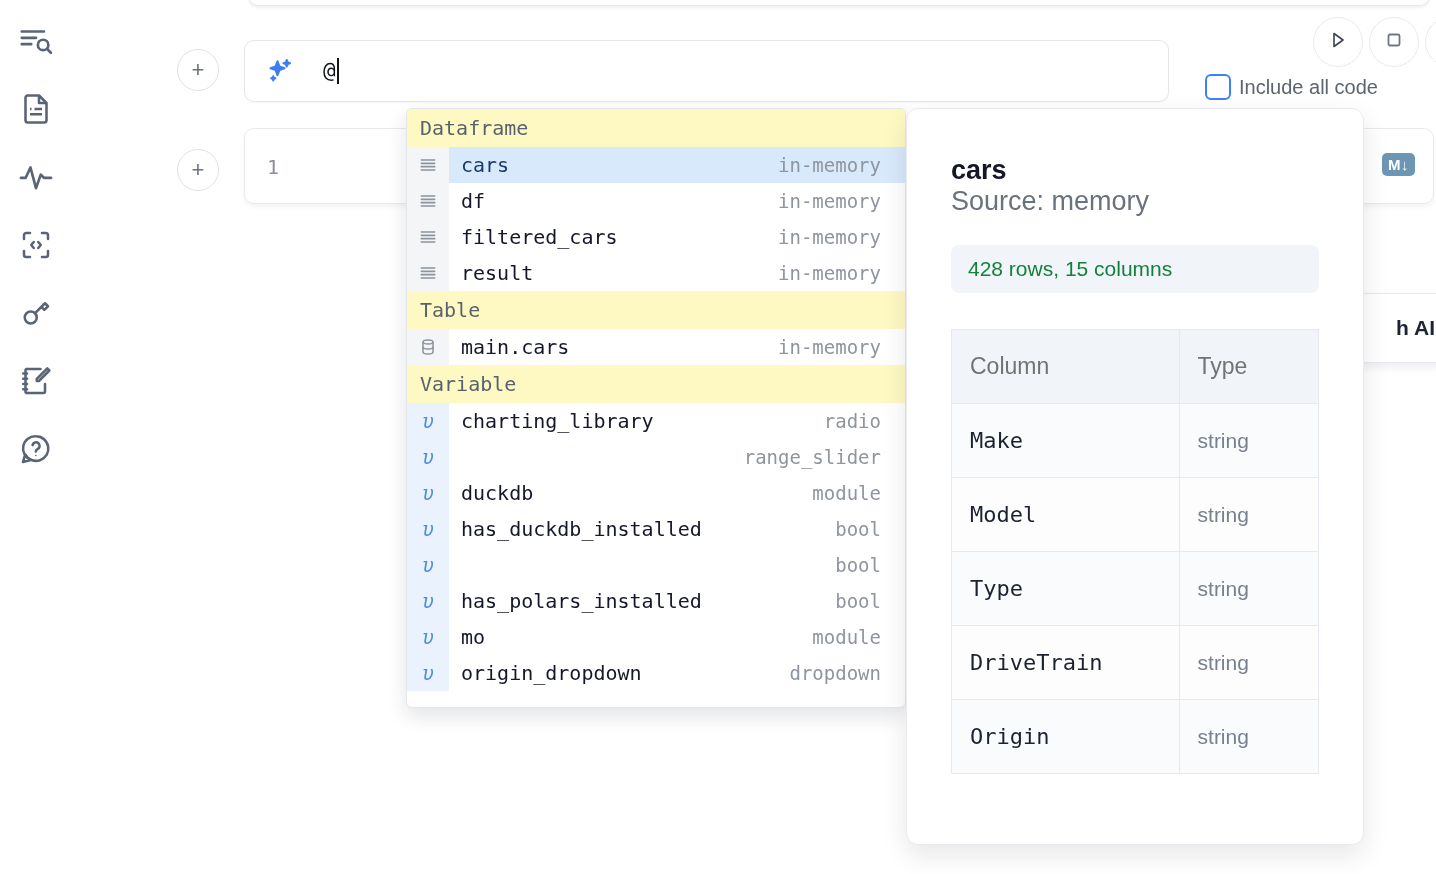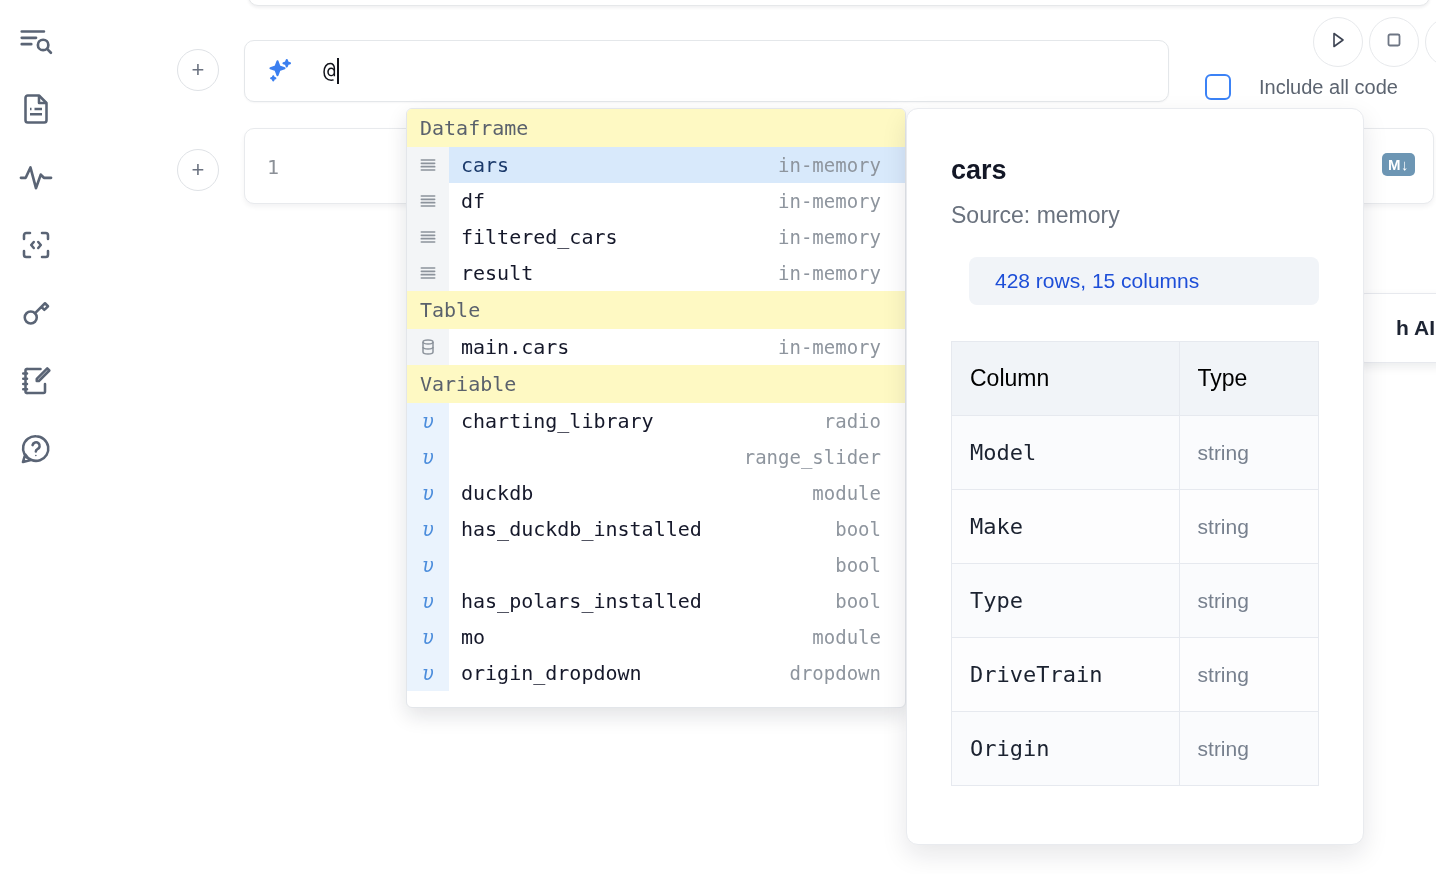--- a/index.html
+++ b/index.html
@@ -66,21 +66,21 @@
     position: absolute; width: 50px; height: 50px; border-radius: 50%;
     border: 1.5px solid #e7e9ec; background: #fff;
     display: flex; align-items: center; justify-content: center; cursor: pointer;
   }
   .round-btn.run  { left: 1241px; top: 17px; }
   .round-btn.stop { left: 1297px; top: 17px; }
   .round-btn.more { left: 1353px; top: 17px; }
 
   .include-row {
     position: absolute; left: 1133px; top: 74px;
-    display: flex; align-items: center; gap: 28px;
+    display: flex; align-items: center; gap: 8px;
   }
   .chk {
     width: 26px; height: 26px; border-radius: 6px;
     border: 2px solid #3b82f6; background: #fff; cursor: pointer;
   }
   .include-label { font-size: 20px; color: #5c6470; }
 
   
   .code-cell {
     position: absolute; left: 172px; top: 128px; width: 1190px; height: 76px;
@@ -145,35 +145,35 @@
   }
 
   
   .detail {
     position: absolute; left: 834px; top: 108px; width: 458px; height: 737px;
     background: #ffffff; border: 1px solid #e9ebef; border-radius: 12px;
     box-shadow: 0 10px 26px rgba(16,24,40,.10);
     overflow: hidden; padding: 46px 44px 0 44px;
   }
   .d-title { font-size: 27px; font-weight: bold; color: #131726; margin: 0; }
-  .d-src { font-size: 23px; color: #6a727e; margin-top: 16px; }
+  .d-src { font-size: 27px; color: #6a727e; }
   .d-pill {
     margin-top: 28px; background: #f1f4f8; border-radius: 8px;
-    height: 48px; display: flex; align-items: center; padding-left: 26px;
-    font-size: 21px; color: #1d4ed8; margin-left: 18px;
+    height: 48px; display: flex; align-items: center; padding-left: 17px;
+    font-size: 21px; color: #15803d;
   }
   .d-table {
     margin-top: 36px; width: 100%; border-collapse: collapse;
     border: 1px solid #e6e9ef; table-layout: fixed;
   }
   .d-table th, .d-table td {
     border: 1px solid #e6e9ef; text-align: left;
     padding: 0 18px; height: 74px; vertical-align: middle;
   }
-  .d-table th { background: #f1f4f8; font-weight: normal; font-size: 23px; color: #000000; }
+  .d-table th { background: #f1f4f8; font-weight: normal; font-size: 23px; color: #737373; }
   .d-table td.col {
     font-family: "DejaVu Sans Mono", monospace; font-size: 22px; color: #1b2230; background: #fdfdfe;
   }
   .d-table td.typ { font-size: 21px; color: #77808e; background: #fdfdfe; }
   .d-table tr:nth-child(odd) td { background: #fafbfd; }
 </style>
 </head>
 <body>
 
 <div id="root">
@@ -411,25 +411,25 @@
       <div class="d-pill">428 rows, 15 columns</div>
       <table class="d-table">
         <thead>
           <tr>
             <th>Column</th>
             <th style="width:38%">Type</th>
           </tr>
         </thead>
         <tbody id="schema-body">
             <tr>
-              <td class="col">Model</td>
+              <td class="col">Make</td>
               <td class="typ">string</td>
             </tr>
             <tr>
-              <td class="col">Make</td>
+              <td class="col">Model</td>
               <td class="typ">string</td>
             </tr>
             <tr>
               <td class="col">Type</td>
               <td class="typ">string</td>
             </tr>
             <tr>
               <td class="col">DriveTrain</td>
               <td class="typ">string</td>
             </tr>

